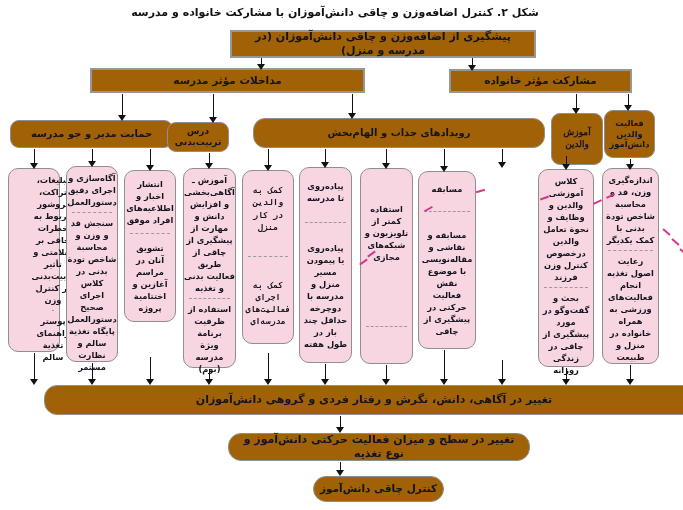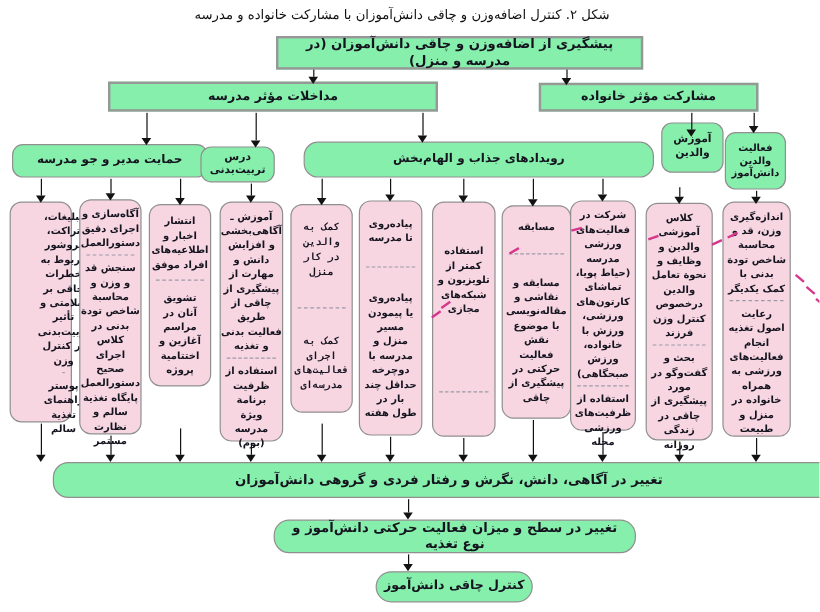--- a/index.html
+++ b/index.html
@@ -1,20 +1,20 @@
 <!DOCTYPE html>
 <html lang="fa" dir="rtl"><head>
 <meta charset="utf-8">
 <style>
   html,body{margin:0;padding:0;background:#ffffff;}
   body{font-family:"DejaVu Sans","Liberation Sans",sans-serif;}
   #canvas{position:relative;width:683px;height:510px;background:#ffffff;overflow:hidden;direction:rtl;}
   .abs{position:absolute;box-sizing:border-box;}
-  .ttl{font-size:11px;font-weight:normal;color:#111;text-align:center;}
-  .box{background:#86efac;border:2px solid #979797;color:#14141f;
+  .ttl{font-size:11px;font-weight:bold;color:#111;text-align:center;}
+  .box{background:#a16207;border:2px solid #979797;color:#14141f;
        display:flex;align-items:center;justify-content:center;text-align:center;
        font-weight:bold;font-size:10.5px;line-height:1.25;padding:2px 4px;}
   .rect{border-radius:0;}
   .round{border:1.5px solid #8f8f8f;border-radius:9px;}
   .round-lg{border:1.5px solid #8f8f8f;border-radius:13px;}
   .small-lbl{font-size:9px;line-height:1.3;}
   .col{background:#f7d6e2;border:1.5px solid #8f8f8f;border-radius:10px;color:#14141f;
        display:flex;flex-direction:column;justify-content:space-around;align-items:stretch;
        font-weight:bold;font-size:8.3px;line-height:1.45;text-align:center;padding:4px 2px;}
   .sec{display:flex;align-items:center;justify-content:center;padding:1px 1px;}
@@ -33,21 +33,21 @@
   <div class="abs ttl" style="left:85px;top:6px;width:500px;">شكل ۲. كنترل اضافه‌وزن و چاقی دانش‌آموزان با مشاركت خانواده و مدرسه</div>
 
   <div class="abs box rect" style="left:230px;top:30px;width:306px;height:28px;font-size:11px;">پیشگیری از اضافه‌وزن و چاقی دانش‌آموزان (در مدرسه و منزل)</div>
 
   <div class="abs box rect" style="left:90px;top:68px;width:275px;height:25px;">مداخلات مؤثر مدرسه</div>
   <div class="abs box rect" style="left:449px;top:69px;width:183px;height:24px;">مشاركت مؤثر خانواده</div>
 
   <div class="abs box round" style="left:10px;top:120px;width:163px;height:28px;font-size:10px;">حمایت مدیر و جو مدرسه</div>
   <div class="abs box round" style="left:167px;top:122px;width:62px;height:30px;font-size:9px;">درس تربیت‌بدنی</div>
   <div class="abs box round" style="left:253px;top:118px;width:292px;height:30px;font-size:10px;border-radius:12px;">رویدادهای جذاب و الهام‌بخش</div>
-  <div class="abs box round small-lbl" style="left:551px;top:102px;width:52px;height:42px;">آموزش والدین</div>
+  <div class="abs box round small-lbl" style="left:551px;top:113px;width:52px;height:52px;font-family:Liberation Serif, serif;">آموزش والدین</div>
   <div class="abs box round small-lbl" style="left:604px;top:110px;width:51px;height:48px;font-size:8.3px;">فعالیت والدین دانش‌آموز</div>
 
   <div class="abs col" style="left:8px;top:168px;width:52px;height:184px;padding-left:40px;">
     <div class="sec">تبلیغات، تراکت، بروشور مربوط به خطرات چاقی بر سلامتی و تأثیر تربیت‌بدنی بر کنترل وزن</div>
     <div class="divider"></div>
     <div class="sec">پوستر راهنمای تغذیة سالم</div>
   </div>
   <div class="abs col" style="left:66px;top:166px;width:52px;height:196px;">
     <div class="sec">آگاه‌سازی و اجرای دقیق دستورالعمل</div>
     <div class="divider"></div>
@@ -74,25 +74,20 @@
     <div class="sec">پیاده‌روی یا پیمودن مسیر منزل و مدرسه با دوچرخه حداقل چند بار در طول هفته</div>
   </div>
   <div class="abs col" style="left:360px;top:168px;width:53px;height:196px;">
     <div class="sec">استفاده کمتر از تلویزیون و شبکه‌های مجازی</div>
     <div class="divider"></div>
   </div>
   <div class="abs col" style="left:418px;top:171px;width:58px;height:178px;">
     <div class="sec">مسابقه</div>
     <div class="divider"></div>
     <div class="sec">مسابقه و نقاشی و مقاله‌نویسی با موضوع نقش فعالیت حرکتی در پیشگیری از چاقی</div>
-  </div>
-  <div class="abs col" style="left:475px;top:167px;width:55px;height:192px;">
-    <div class="sec">شرکت در فعالیت‌های ورزشی مدرسه (حیاط پویا، تماشای کارتون‌های ورزشی، ورزش با خانواده، ورزش صبحگاهی)</div>
-    <div class="divider"></div>
-    <div class="sec">استفاده از ظرفیت‌های ورزشی محله</div>
   </div>
   <div class="abs col" style="left:538px;top:169px;width:56px;height:198px;">
     <div class="sec">کلاس آموزشی والدین و وظایف و نحوة تعامل والدین درخصوص کنترل وزن فرزند</div>
     <div class="divider"></div>
     <div class="sec">بحث و گفت‌وگو در مورد پیشگیری از چاقی در زندگی روزانه</div>
   </div>
   <div class="abs col" style="left:602px;top:168px;width:57px;height:196px;">
     <div class="sec">اندازه‌گیری وزن، قد و محاسبة شاخص تودة بدنی با کمک یکدیگر</div>
     <div class="divider"></div>
     <div class="sec">رعایت اصول تغذیه انجام فعالیت‌های ورزشی به همراه خانواده در منزل و طبیعت</div>

